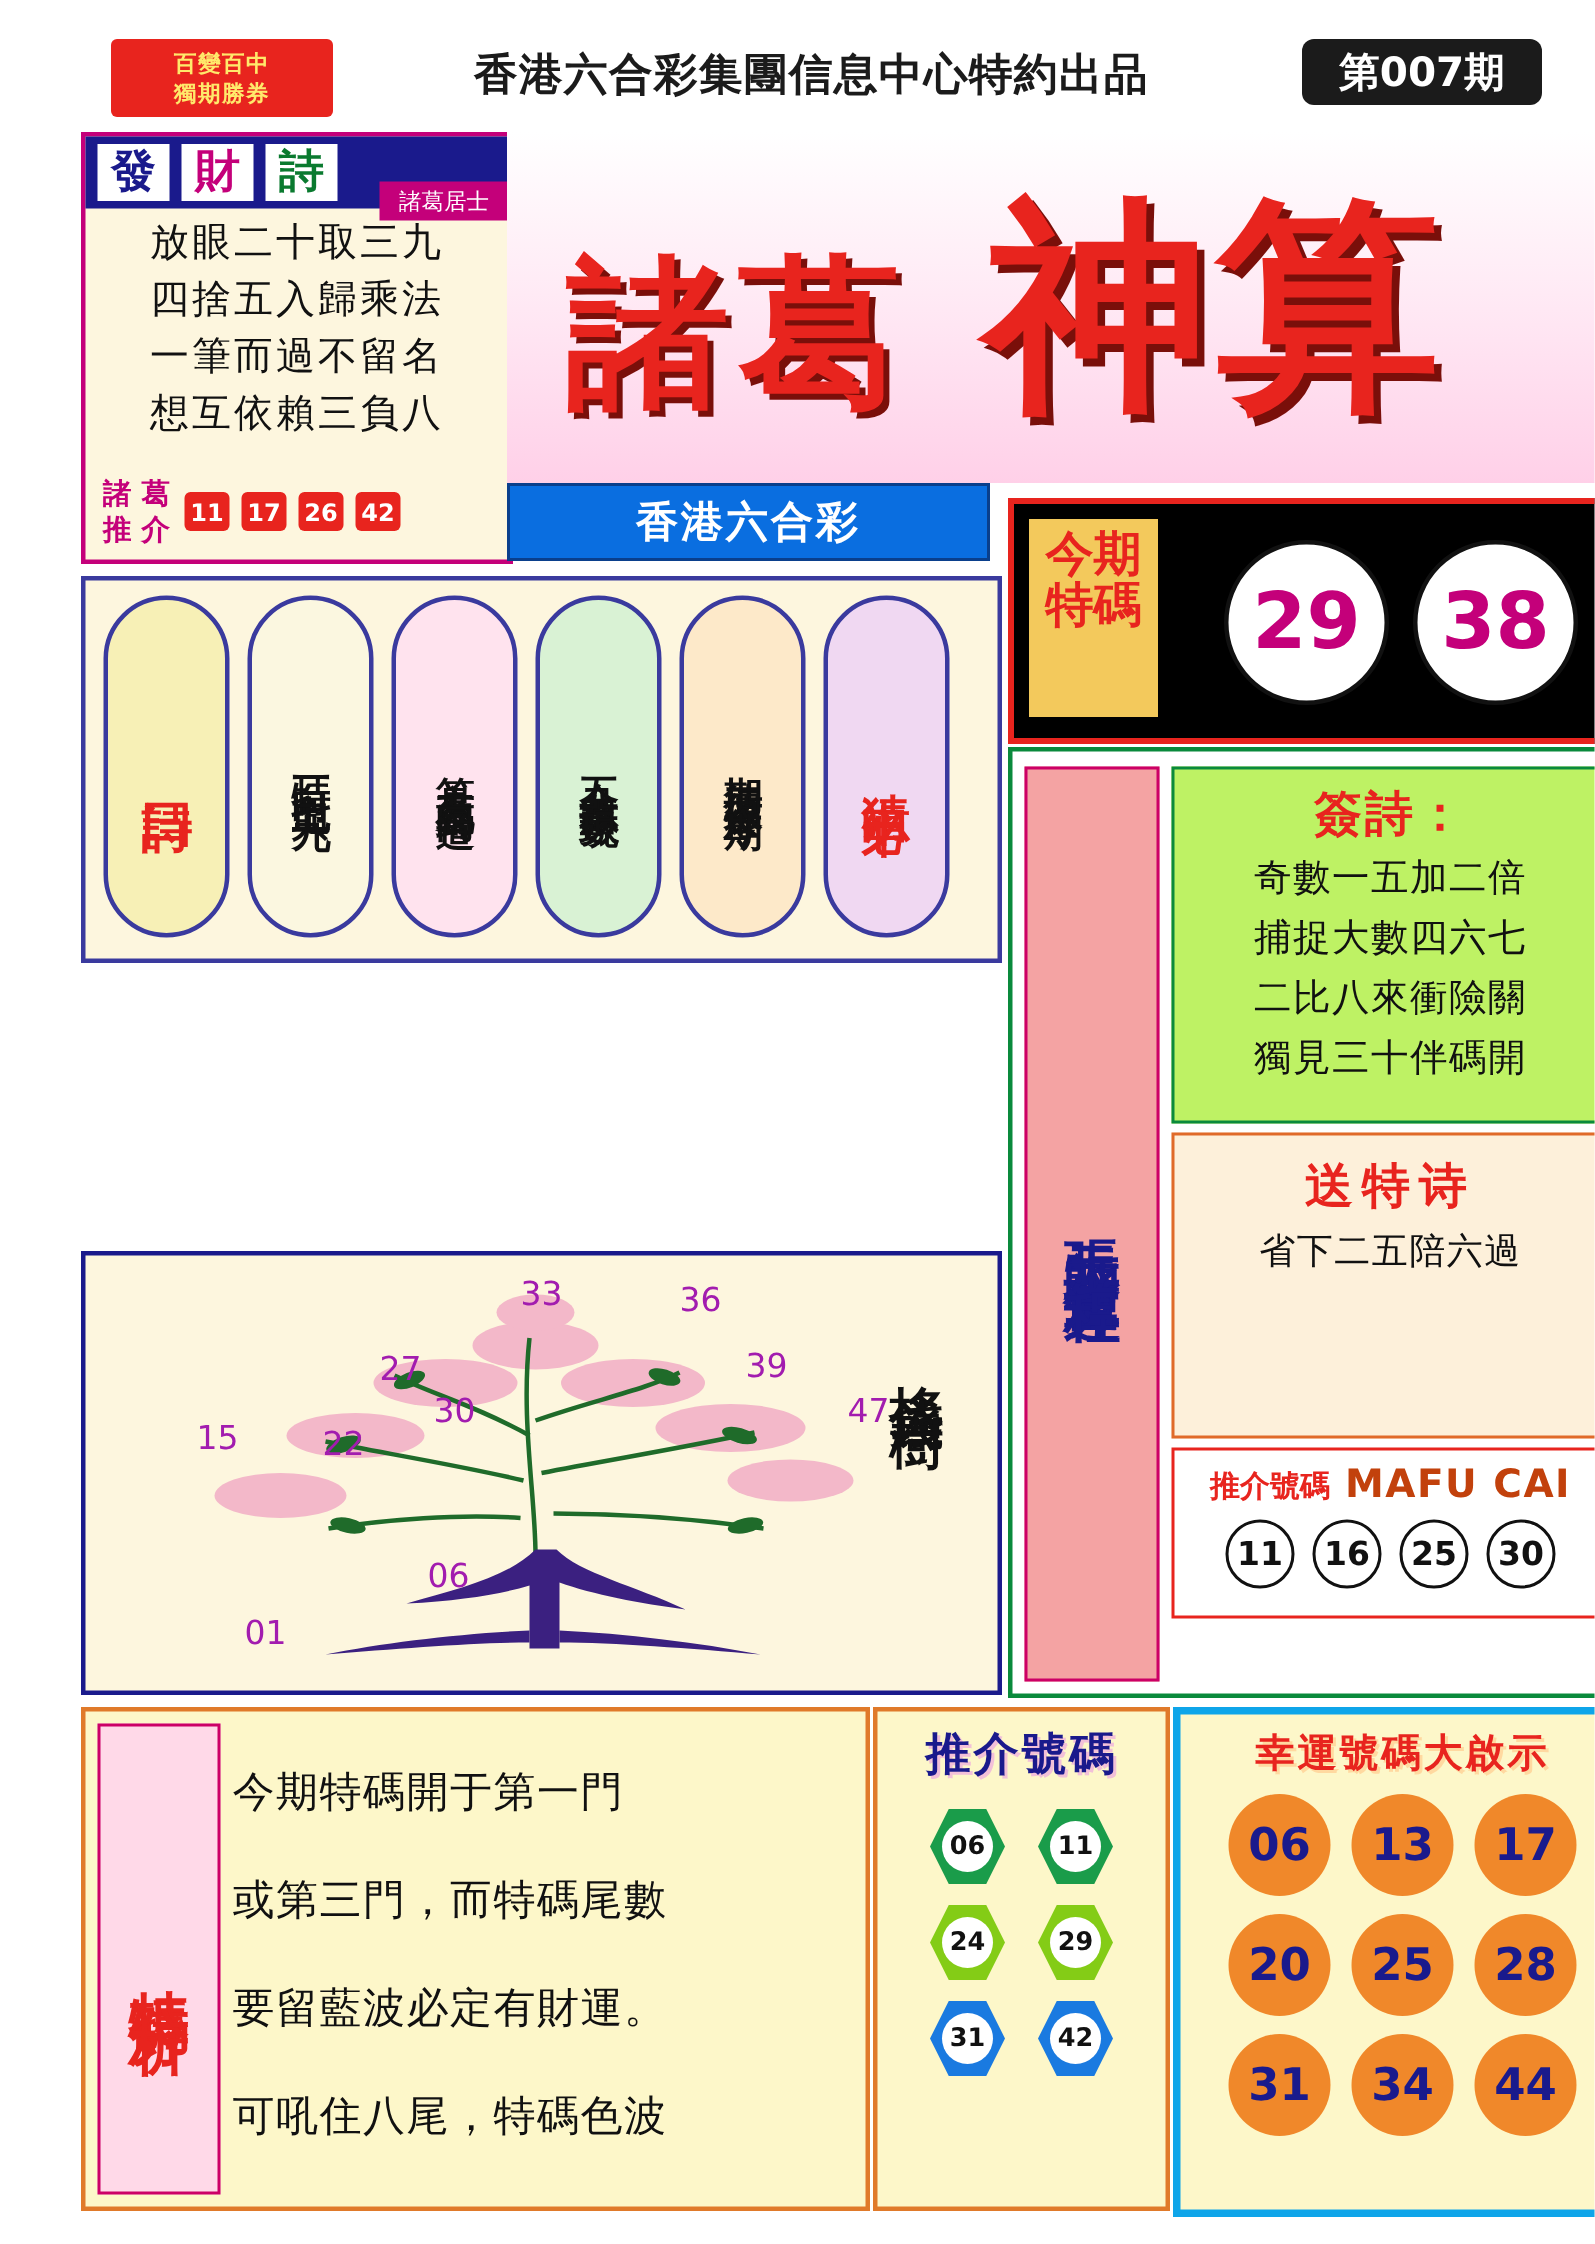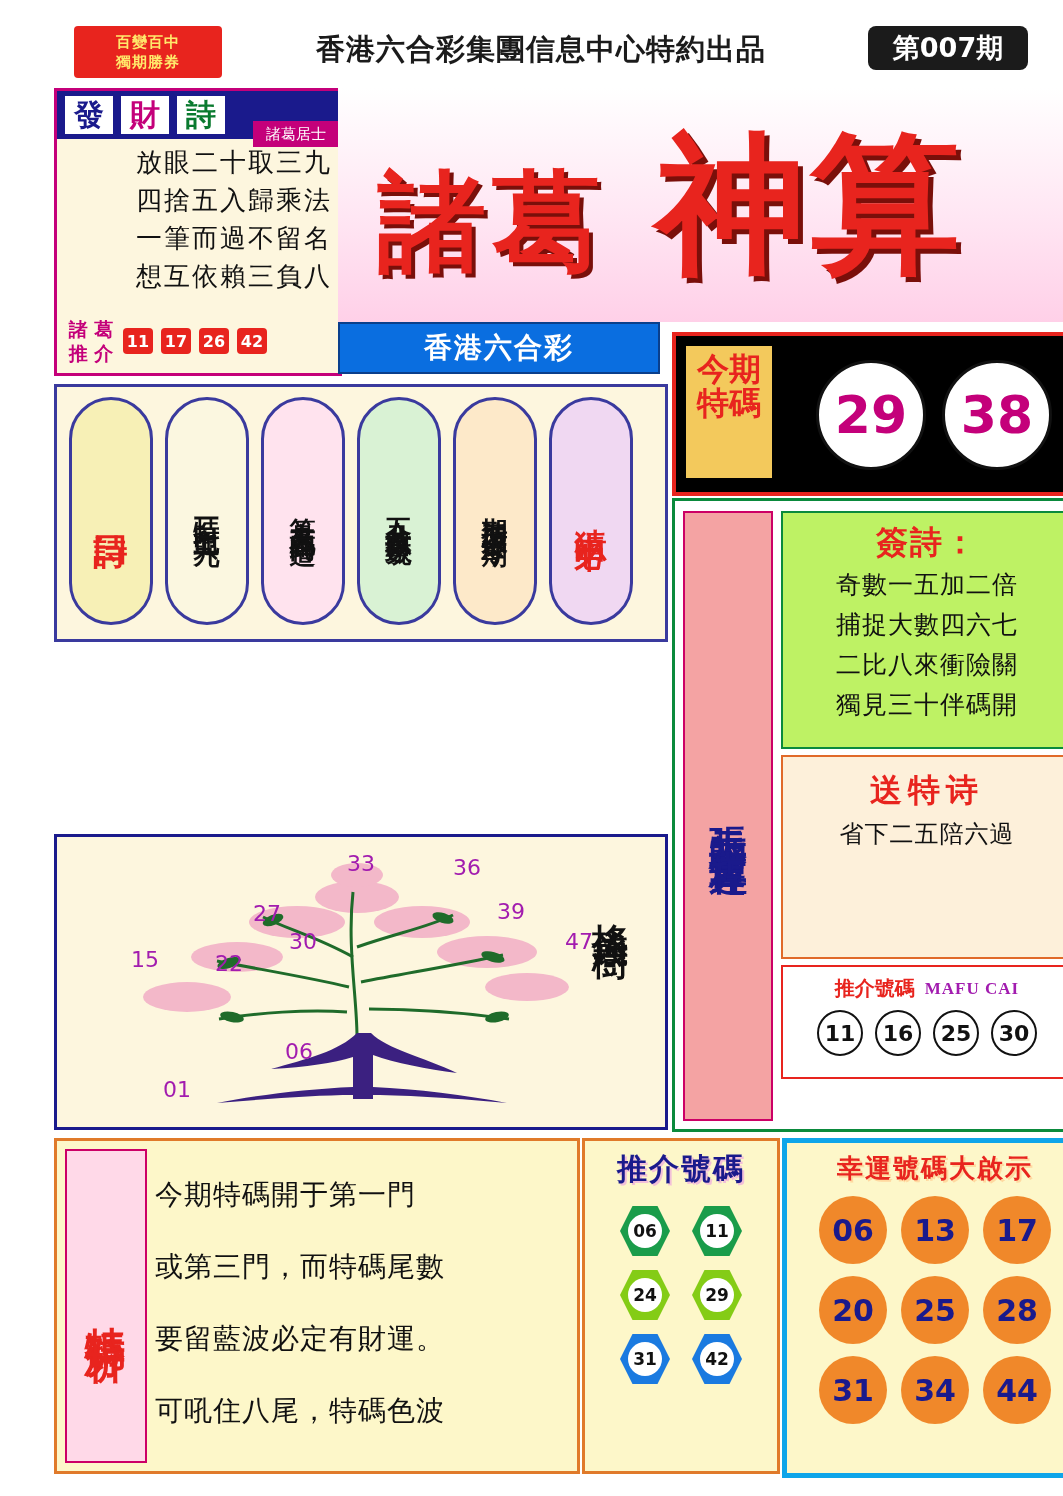--- a/index.html
+++ b/index.html
@@ -25,21 +25,21 @@
 
   
   .poem-box{position:absolute;left:22px;top:88px;width:282px;height:282px;border:3px solid #c4007a;background:#fdf6de;}
   .poem-head{position:absolute;left:0;top:0;width:100%;height:48px;background:#1a1a8c;display:flex;align-items:center;}
   .fa{display:inline-block;width:48px;height:38px;margin-left:8px;background:#ffffff;color:#1a1a8c;font-size:30px;font-weight:bold;
       text-align:center;line-height:38px;}
   .fa.c2{color:#c4007a;}
   .fa.c3{color:#0a7a2f;}
   .zhuge-tag{position:absolute;left:196px;top:30px;width:86px;height:26px;background:#c4007a;color:#ffffff;font-size:15px;
              text-align:center;line-height:26px;}
-  .poem-lines{position:absolute;left:0;top:52px;width:100%;padding-left:36px;}
+  .poem-lines{position:absolute;left:0;top:52px;width:100%;}
   .poem-lines div{font-size:26px;color:#111;text-align:center;line-height:38px;letter-spacing:2px;}
   .poem-foot{position:absolute;left:6px;bottom:6px;width:270px;height:52px;display:flex;align-items:center;}
   .zj{width:56px;font-size:19px;color:#c4007a;line-height:24px;text-align:center;font-weight:bold;}
   .nums-small{display:flex;gap:8px;margin-left:4px;}
   .nums-small b{width:30px;height:26px;background:#e8241e;color:#fff;border-radius:4px;font-size:16px;
                 display:flex;align-items:center;justify-content:center;font-weight:bold;}
 
   
   .bigtitle{position:absolute;left:306px;top:88px;width:740px;height:234px;
             background:linear-gradient(180deg,#ffffff 0%,#ffe6f3 55%,#ffd0e8 100%);overflow:hidden;}
@@ -100,21 +100,21 @@
   .zts .vtxt{writing-mode:vertical-rl;text-orientation:upright;font-size:38px;font-weight:bold;color:#1a1a8c;letter-spacing:4px;line-height:46px;}
   .qianshi{position:absolute;left:106px;top:10px;width:288px;height:234px;border:2px solid #0a8a3c;background:#bef264;}
   .qs-title{font-size:32px;font-weight:bold;color:#e8241e;text-align:center;margin-top:8px;letter-spacing:2px;}
   .qs-line{font-size:25px;color:#111;text-align:center;line-height:40px;letter-spacing:1px;}
   .songte{position:absolute;left:106px;top:254px;width:288px;height:200px;border:2px solid #e06a2a;background:#fdf0da;}
   .st-title{font-size:32px;font-weight:bold;color:#e8241e;text-align:center;margin-top:12px;letter-spacing:6px;}
   .st-line{font-size:24px;color:#111;text-align:center;line-height:42px;letter-spacing:1px;}
   .tjbox{position:absolute;left:106px;top:464px;width:288px;height:110px;border:2px solid #e8241e;background:#ffffff;}
   .tj-head{display:flex;align-items:center;justify-content:center;gap:10px;margin-top:8px;}
   .tj-head .cn{font-size:20px;font-weight:bold;color:#e8241e;}
-  .tj-head .en{font-size:17px;font-weight:bold;color:#a21caf;letter-spacing:1px;font-family:Liberation Serif, serif;}
+  .tj-head .en{font-size:26px;font-weight:bold;color:#c2410c;letter-spacing:1px;}
   .tj-balls{display:flex;justify-content:center;gap:12px;margin-top:8px;}
   .tj-balls b{width:42px;height:42px;border-radius:50%;border:2px solid #111;background:#fff;color:#111;
               font-size:22px;font-weight:bold;display:flex;align-items:center;justify-content:center;}
 
   
   .bottom{position:absolute;left:22px;top:1138px;width:1024px;height:330px;}
   .tmbox{position:absolute;left:0;top:0;width:520px;height:330px;border:3px solid #e07a2a;background:#fdf7c9;}
   .tm-label{position:absolute;left:8px;top:8px;width:78px;height:310px;background:#ffd9e8;border:2px solid #c06;
             display:flex;align-items:center;justify-content:center;}
   .tm-label .vtxt{writing-mode:vertical-rl;text-orientation:upright;font-size:40px;font-weight:bold;color:#e8241e;letter-spacing:6px;}

